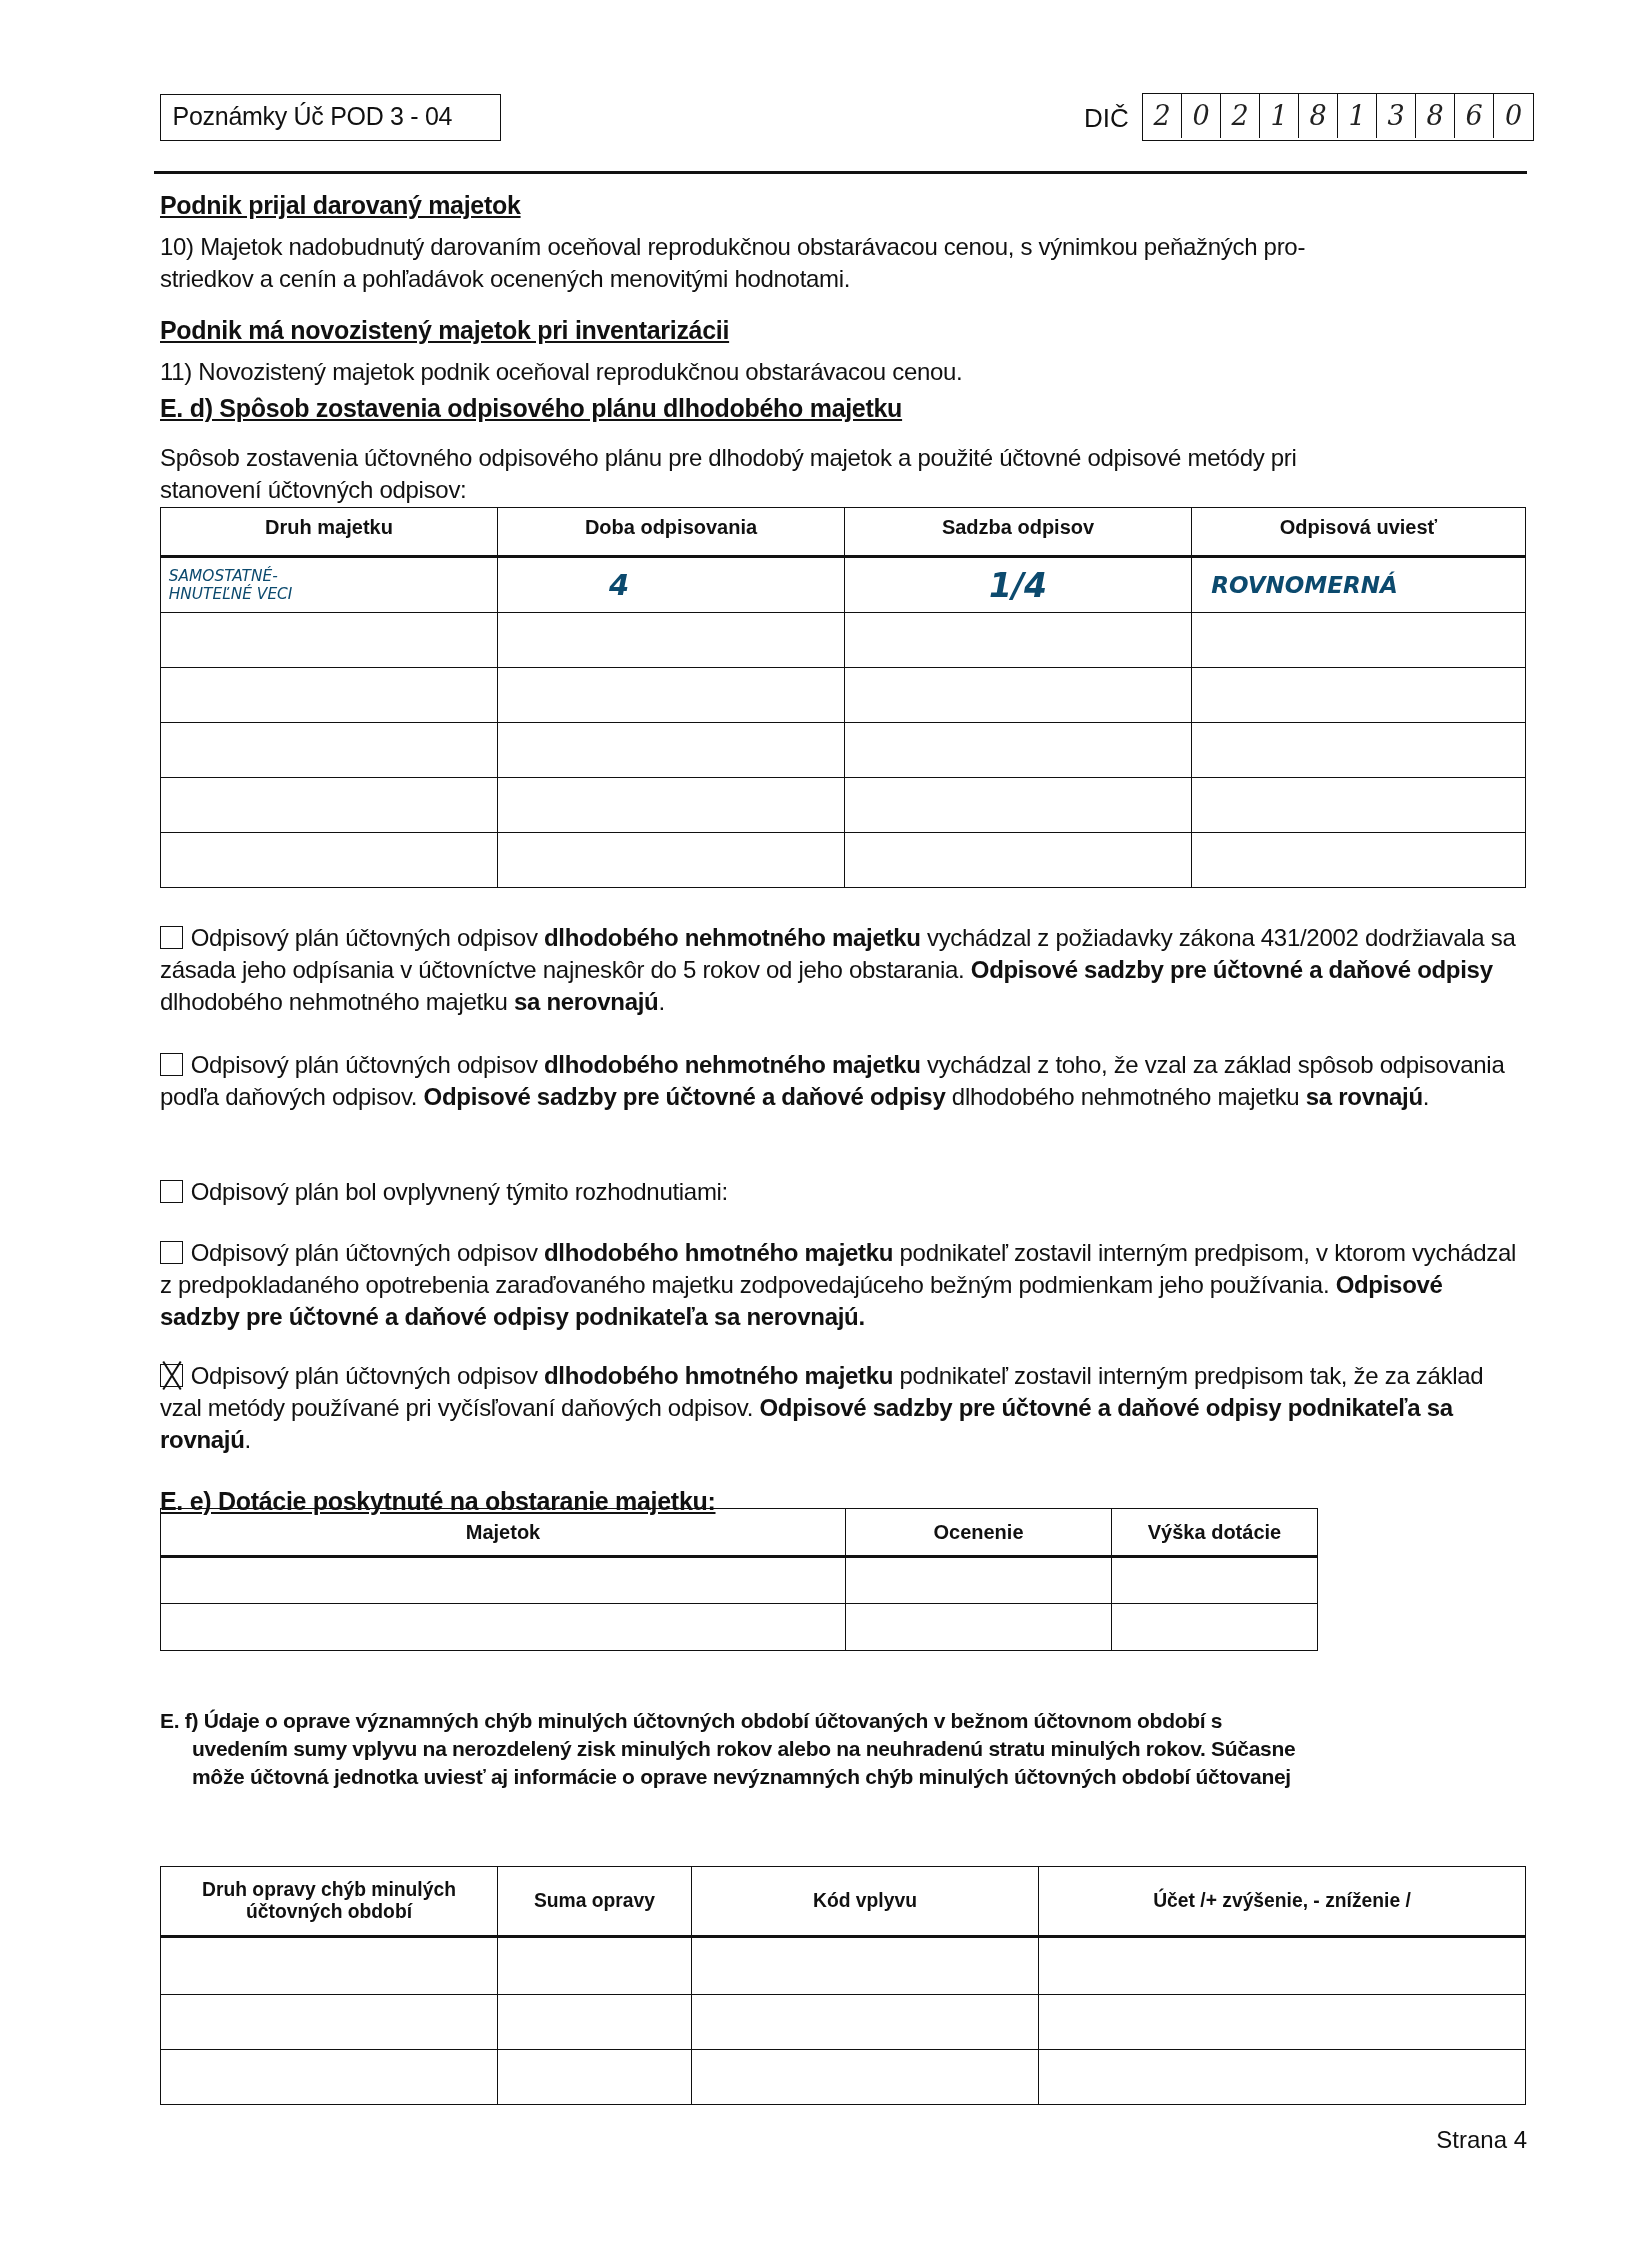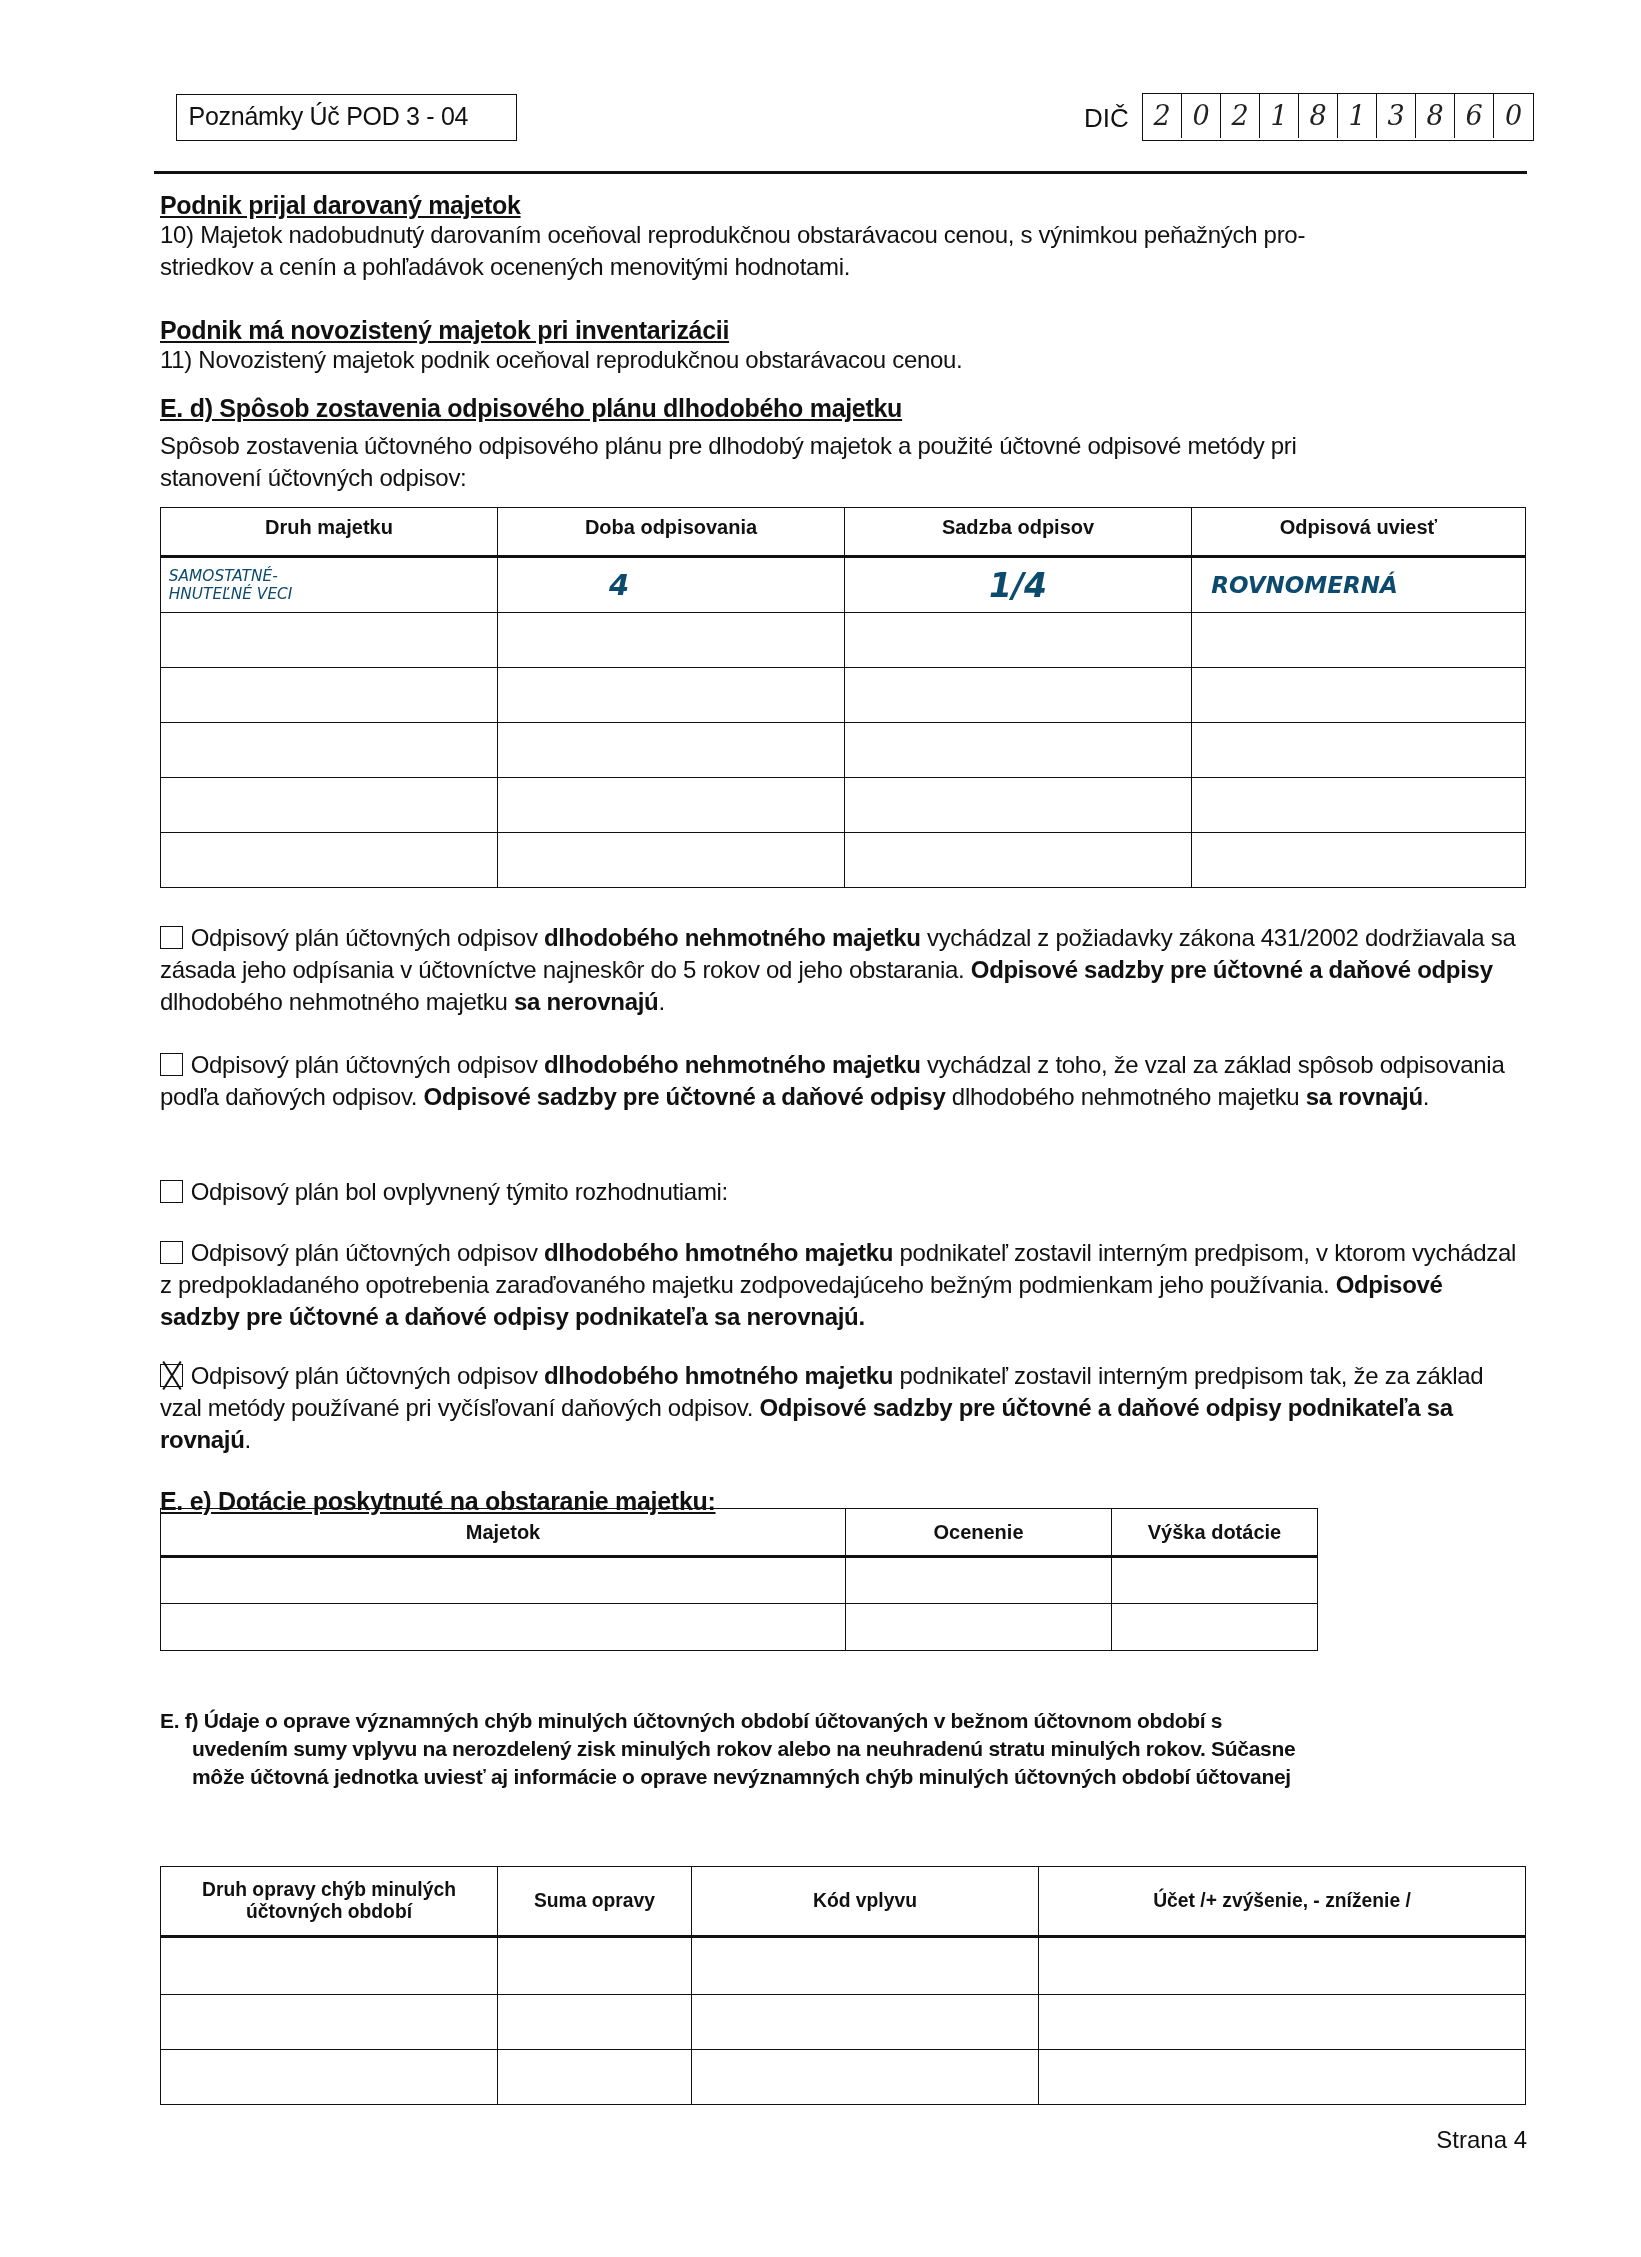--- a/index.html
+++ b/index.html
@@ -1,29 +1,29 @@
 <!DOCTYPE html>
 <html><head>
 <meta charset="utf-8">
 <style>
   * { box-sizing: border-box; margin: 0; padding: 0; }
   html, body { width: 1641px; height: 2257px; background: #ffffff; }
   body { position: relative; font-family: "Liberation Sans", sans-serif; color: #111; overflow: hidden; }
   .abs { position: absolute; }
 
   
-  .form-id { left: 176px; top: 94px; width: 341px; height: 47px; border: 1.9px solid #111; font-size: 25px; line-height: 43px; padding-left: 11.6px; letter-spacing: -0.3px; }
+  .form-id { left: 160px; top: 94px; width: 341px; height: 47px; border: 1.9px solid #111; font-size: 25px; line-height: 43px; padding-left: 11.6px; letter-spacing: -0.3px; }
   .dic-label { left: 1084px; top: 97px; font-size: 26px; line-height: 43px; }
   .dic-boxes { left: 1142px; top: 93px; display: flex; border: 1.9px solid #111; height: 48px; }
   .dic-box { width: 39px; height: 44px; border-right: 1.4px solid #111; font-family: "DejaVu Serif", serif; font-style: italic; font-size: 27px; text-align: center; line-height: 44px; color: #222; }
   .dic-box:last-child { border-right: none; }
   .hr-top { left: 154px; top: 171px; width: 1373px; height: 2.9px; background: #111; }
 
   .h-bold { font-weight: bold; font-size: 25px; letter-spacing: -0.3px; text-decoration: underline; }
-  .p-text { font-size: 24px; line-height: 32px; letter-spacing: -0.3px; }
+  .p-text { font-size: 24px; line-height: 32px; letter-spacing: -0.3px; margin-top: 12px; }
 
   table.grid { border-collapse: collapse; position: absolute; }
   table.grid td, table.grid th { border: 1.4px solid #111; font-size: 20px; font-weight: bold; text-align: center; vertical-align: middle; }
   table.grid tr.head th { border-bottom: 3.9px solid #111; }
   .hand { font-family: "DejaVu Sans", sans-serif; font-style: italic; font-weight: normal; color: #0c4a6e; }
 
   .cb-row { font-size: 24px; line-height: 32px; letter-spacing: -0.3px; }
   .cb { display: inline-block; width: 23px; height: 23px; border: 1.9px solid #111; vertical-align: -2.9px; margin-right: 7.7px; position: relative; }
   .cb.checked::before, .cb.checked::after { content: ""; position: absolute; left: 9.7px; top: -5.8px; width: 1.9px; height: 33px; background: #111; }
   .cb.checked::before { transform: rotate(32deg); }

